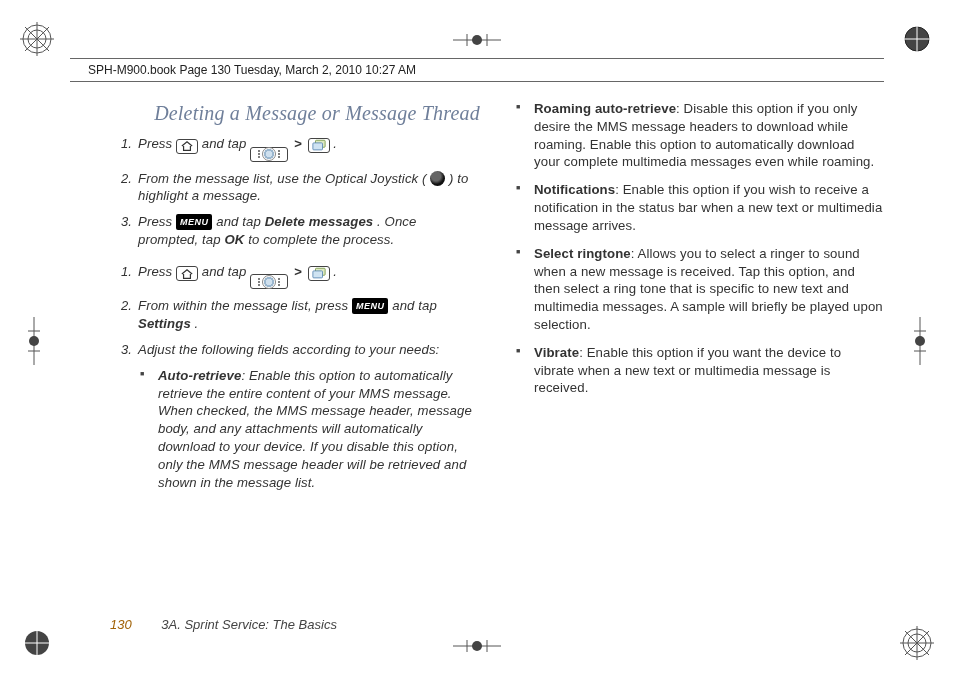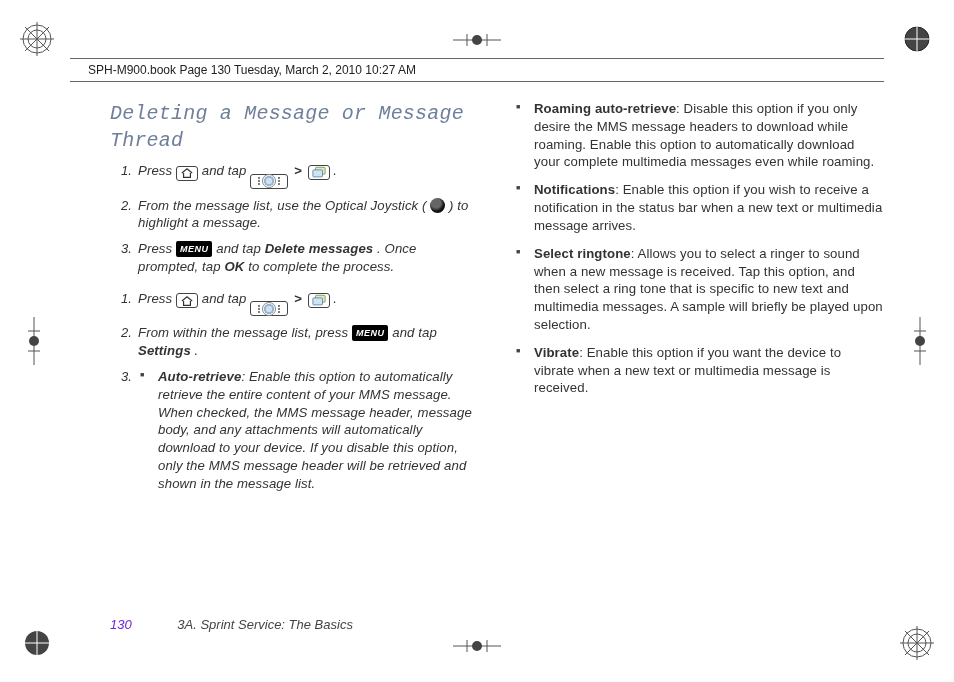--- a/index.html
+++ b/index.html
@@ -70,27 +70,28 @@
   }
   .col {
     flex: 1 1 0;
     font-size: 13.2px;
     line-height: 1.35;
     color: #333;
     letter-spacing: 0.1px;
   }
 
   h2.section {
-    font-family: Liberation Mono, monospace;
+    font-family: Liberation Serif, serif;
     font-style: italic;
     font-weight: 400;
     color: #6f7f9a;
     font-size: 20px;
     margin: 0 0 8px 0;
     letter-spacing: 0.2px;
+    text-align: right;
   }
 
   ol.steps {
     margin: 0 0 14px 0;
     padding-left: 22px;
     counter-reset: step;
     list-style: none;
   }
   ol.steps > li {
     counter-increment: step;
@@ -172,21 +173,21 @@
   .gt { padding: 0 2px; font-weight:700; }
 
   
   .footer {
     position: absolute;
     left: 110px;
     bottom: 50px;
     font-size: 13px;
     color: #333;
   }
-  .footer .pn { font-style: italic; margin-right: 42px; color:#6d28d9; }
+  .footer .pn { font-style: italic; margin-right: 26px; color:#a16207; }
   .footer .ft { font-style: italic; color:#444; }
 </style>
 </head>
 <body>
 
 <div class="reg-mark reg-top-left">
   <svg viewBox="0 0 34 34">
       <circle cx="17" cy="17" r="14" fill="none" stroke="#555" stroke-width="1"></circle>
       <circle cx="17" cy="17" r="9" fill="none" stroke="#555" stroke-width="1"></circle>
       <g stroke="#555" stroke-width="1">
@@ -348,20 +349,21 @@
         <span> .</span>
       </li>
       <li>
         <span>From within the message list, press </span>
         <span class="menu-key">MENU</span>
         <span> and tap </span>
         <span class="b">Settings</span>
         <span>.</span>
       </li>
       <li>
+        <span>Adjust the following fields according to your needs:</span>
         <ul class="bullets" style="margin-top:8px;">
           <li>
             <span class="b">Auto-retrieve</span><span>: Enable this option to automatically retrieve the entire content of your MMS message. When checked, the MMS message header, message body, and any attachments will automatically download to your device. If you disable this option, only the MMS message header will be retrieved and shown in the message list.</span>
           </li>
         </ul>
       </li>
     </ol>
 
   </div>
 

